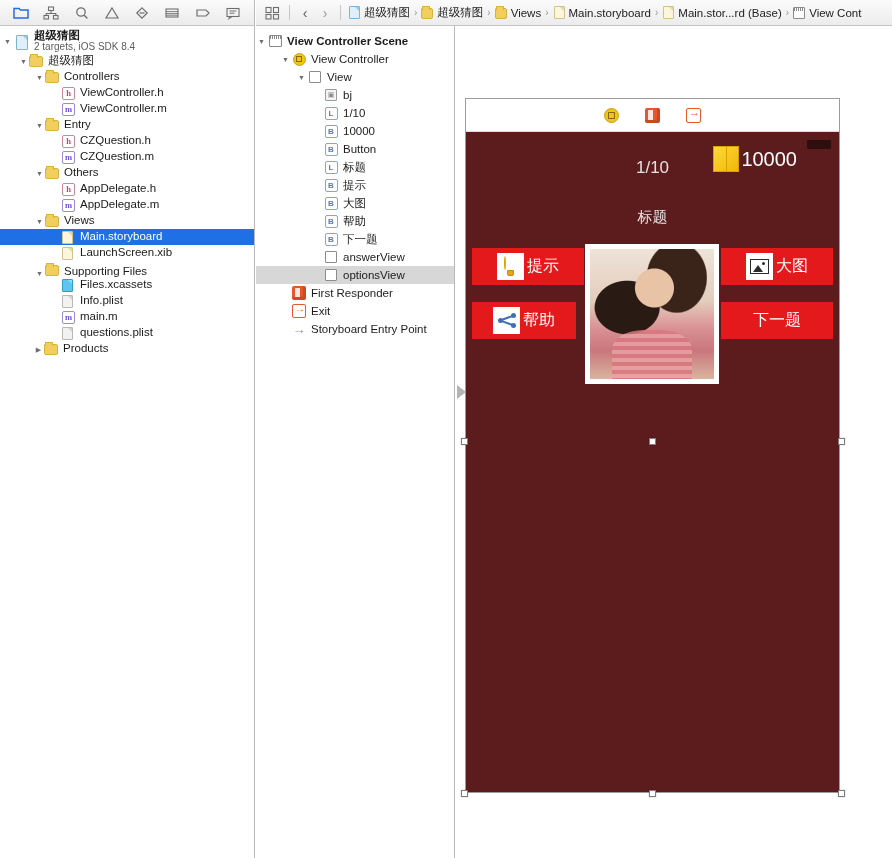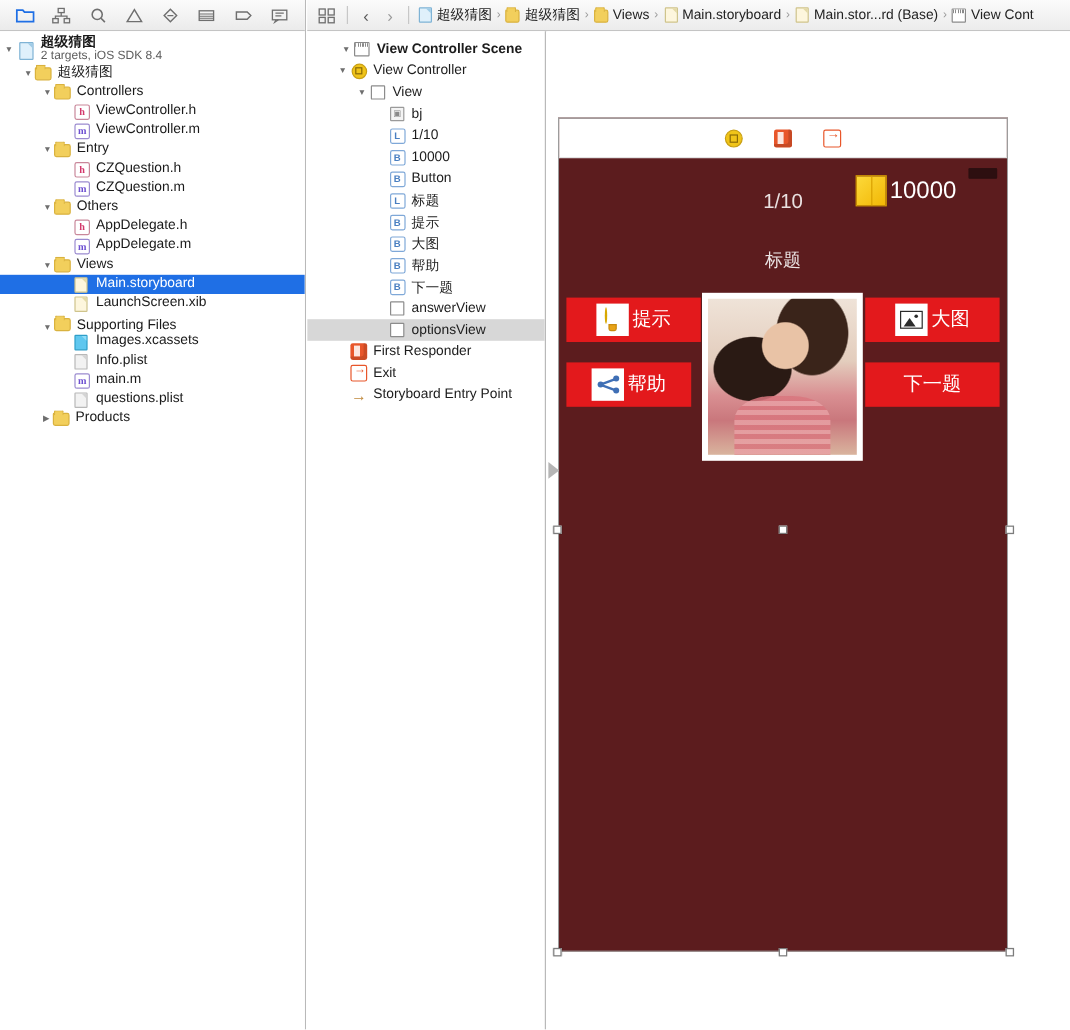--- a/index.html
+++ b/index.html
@@ -393,21 +393,21 @@
           <div class="ficon">
             <div class="ic-folder"></div>
           </div>
           <div class="rlabel">Supporting Files</div>
         </div>
         <div class="row" style="padding-left: 50px;">
           <div class="tri empty"></div>
           <div class="ficon">
             <div class="ic-doc xca"></div>
           </div>
-          <div class="rlabel">Images.xcassets</div>
+          <div class="rlabel">Files.xcassets</div>
         </div>
         <div class="row" style="padding-left: 50px;">
           <div class="tri empty"></div>
           <div class="ficon">
             <div class="ic-doc grey"></div>
           </div>
           <div class="rlabel">Info.plist</div>
         </div>
         <div class="row" style="padding-left: 50px;">
           <div class="tri empty"></div>
@@ -487,21 +487,21 @@
         <div style="width: 12px; height: 14px; display: flex; align-items: center;">
           <div class="ob-scene"></div>
         </div>
         <span class="lbl">View Cont</span>
       </div>
     </div>
 </div>
 
 <div id="outline">
   <div id="outline-rows">
-      <div class="row" style="padding-left: 12px; justify-content: center;">
+      <div class="row" style="padding-left: 0;">
         <div class="tri open"></div>
         <div class="ob-icon">
           <div class="ob-scene"></div>
         </div>
         <div class="obtext bold">View Controller Scene</div>
       </div>
       <div class="row" style="padding-left: 24px;">
         <div class="tri open"></div>
         <div class="ob-icon">
           <div class="ob-vc">

